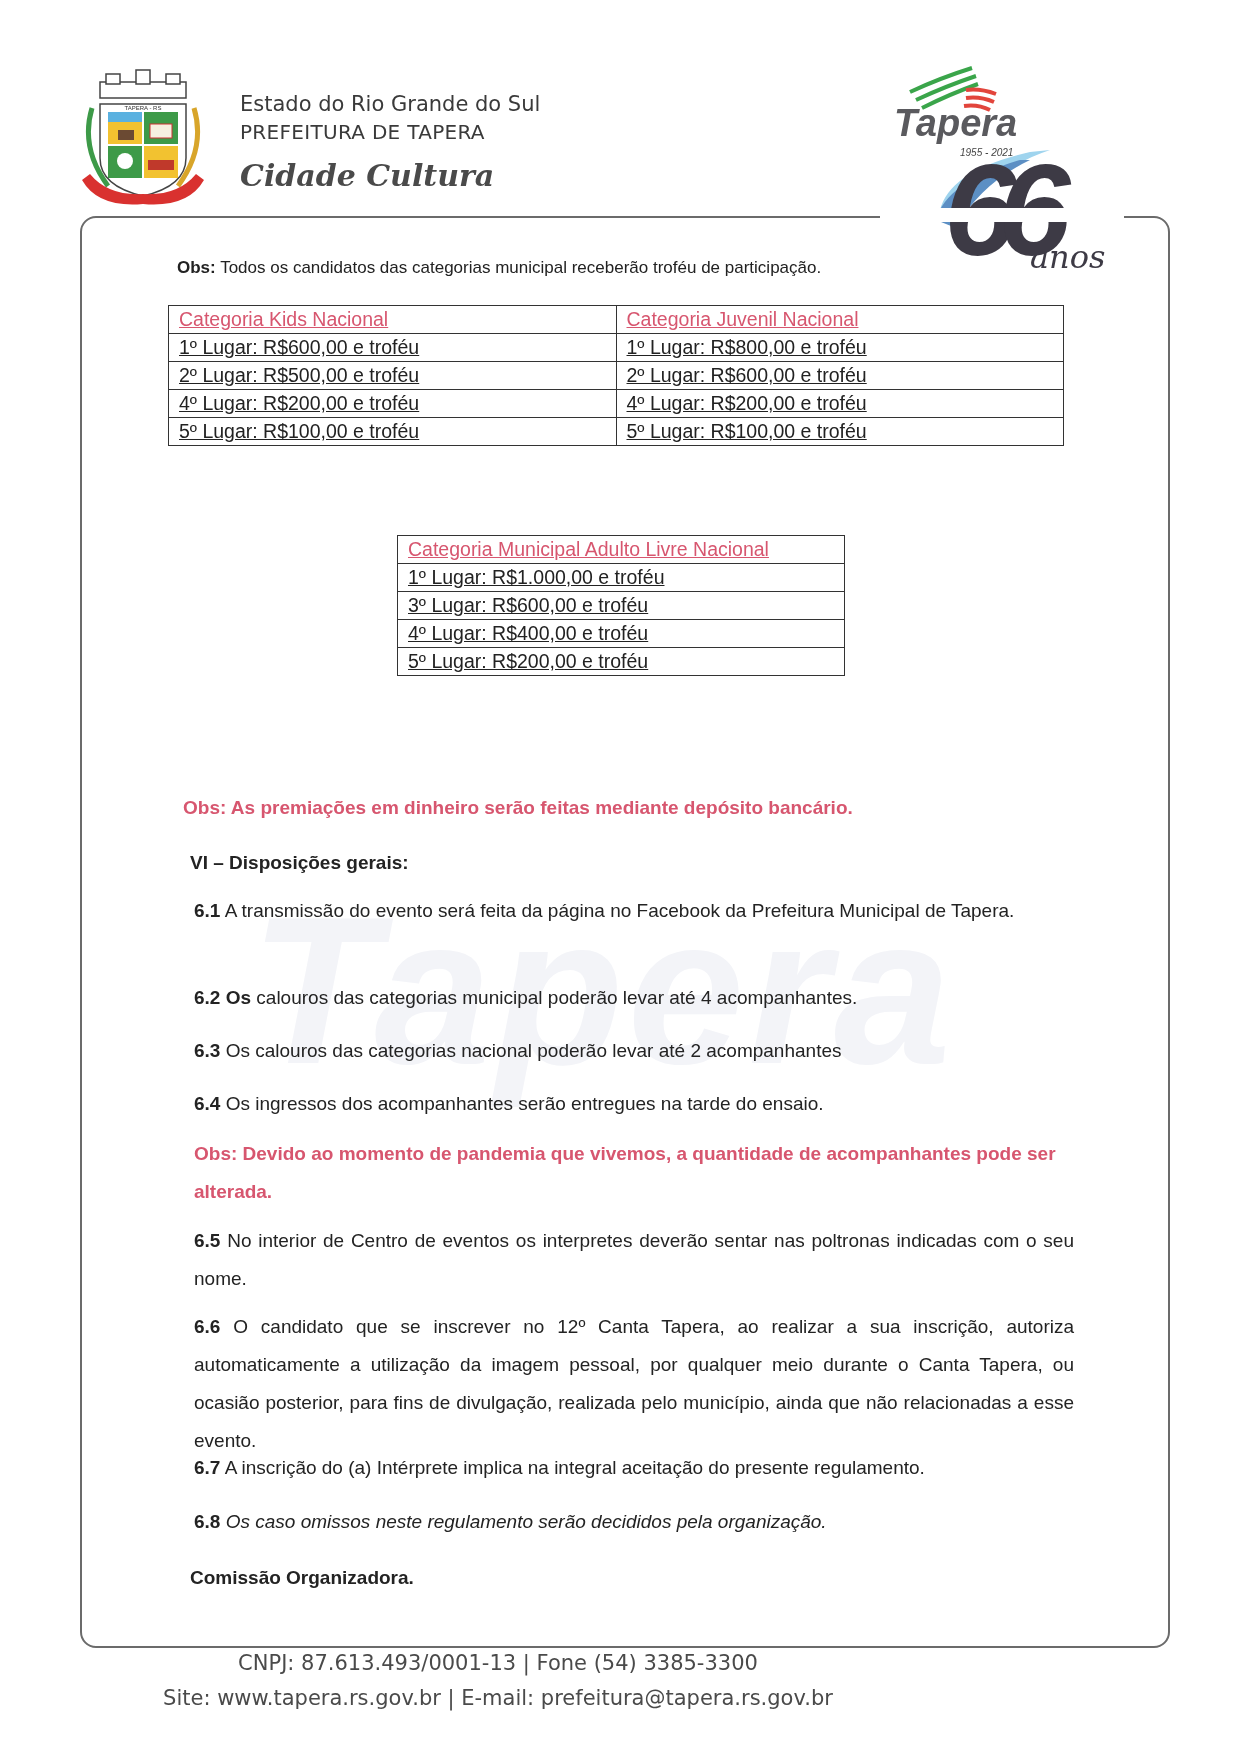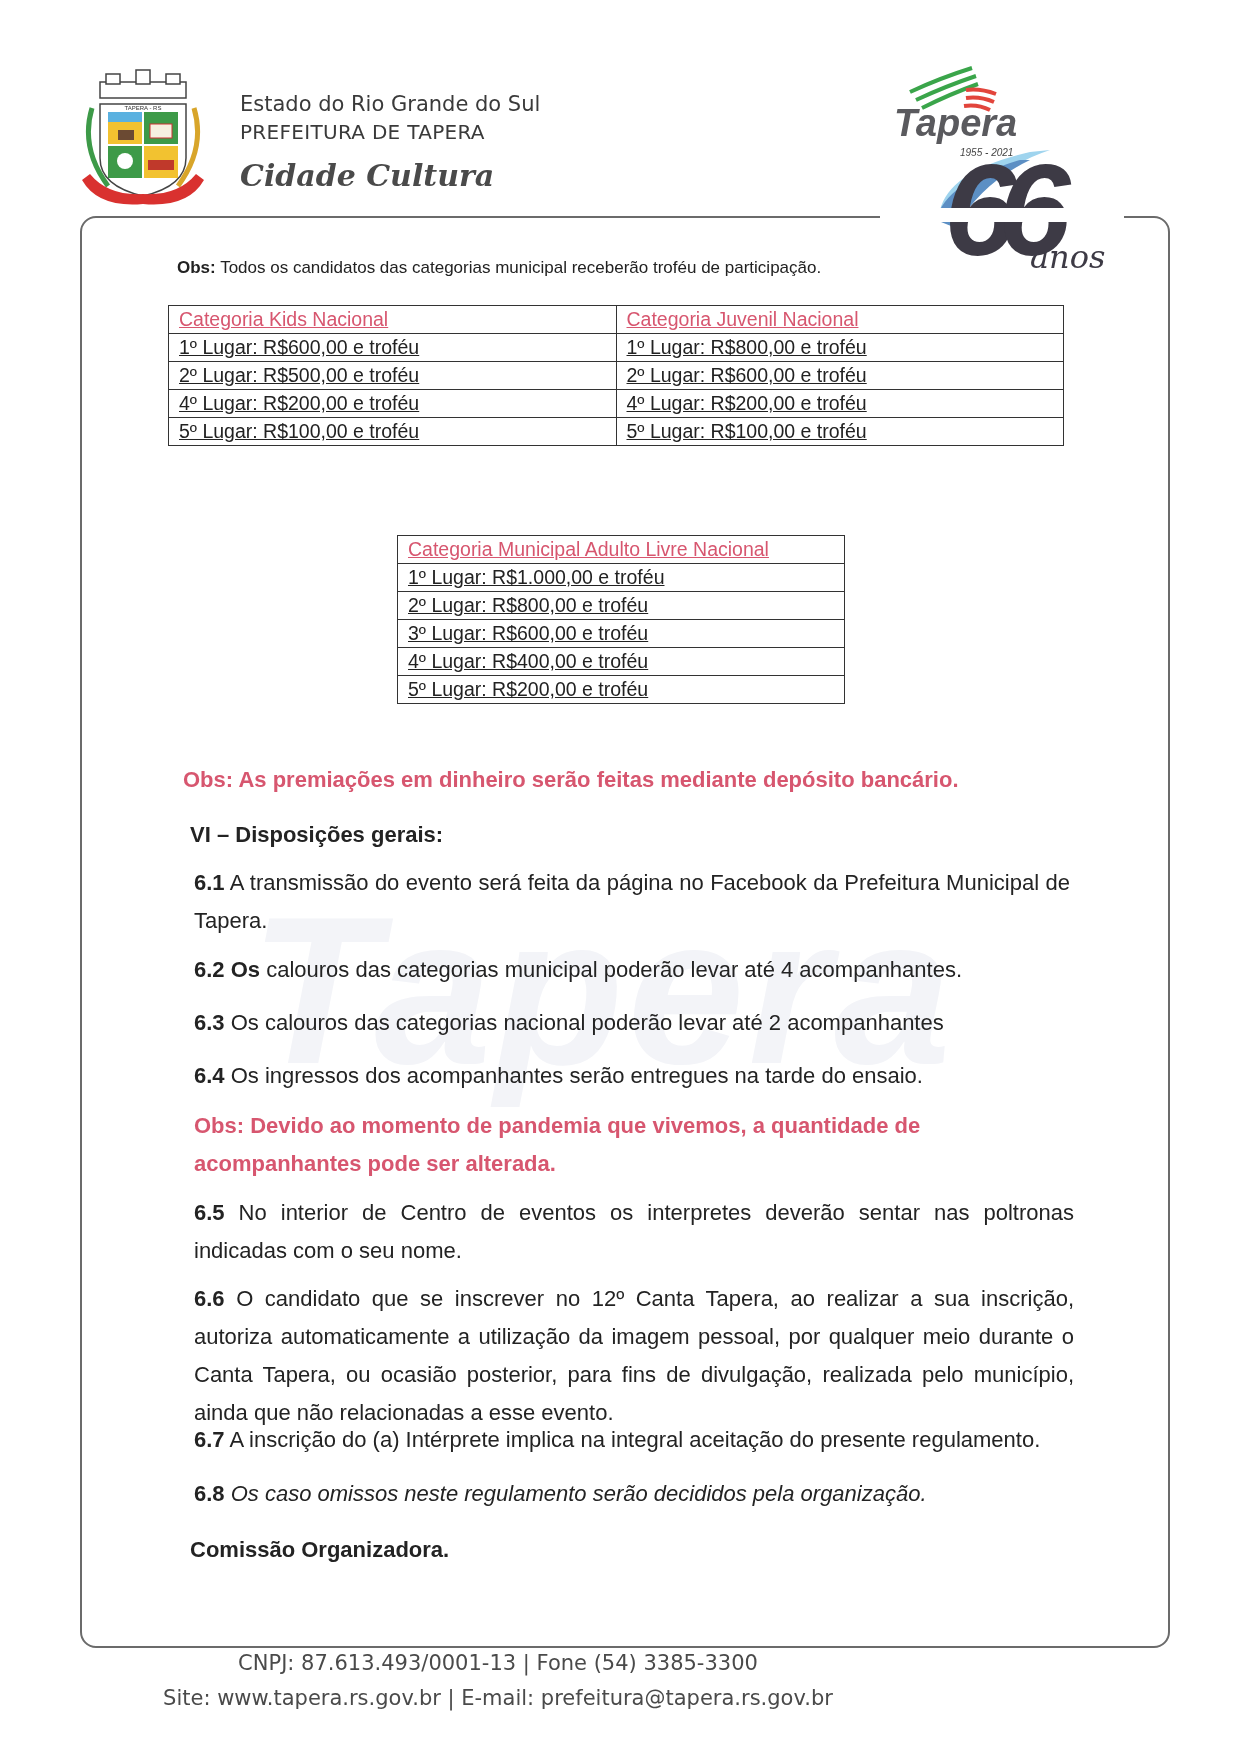--- a/index.html
+++ b/index.html
@@ -10,21 +10,21 @@
   .hdr-state{left:240px;top:92px;font-size:21px;color:#3a3a3a;font-family:"DejaVu Sans",sans-serif;}
   .hdr-pref{left:240px;top:120px;font-size:20px;color:#3a3a3a;font-family:"DejaVu Sans",sans-serif;letter-spacing:0.3px;}
   .hdr-slogan{left:240px;top:158px;font-size:30px;color:#4a4a4a;font-family:"DejaVu Serif",serif;font-style:italic;font-weight:bold;}
   .logo{left:880px;top:60px;width:240px;height:220px;}
   
   .frame{left:80px;top:216px;width:1086px;height:1428px;border:2px solid #6b6b6b;border-radius:16px;}
   .frame-gap{left:880px;top:208px;width:244px;height:14px;background:#fff;}
   .watermark{left:250px;top:870px;font-size:210px;font-style:italic;font-weight:bold;color:#f3f4f8;font-family:"Liberation Sans",sans-serif;letter-spacing:4px;}
   
   .body-font{font-family:"Liberation Sans",sans-serif;}
-  .p{font-size:22px;line-height:38px;color:#232323;}
+  .p{font-size:19px;line-height:38px;color:#232323;margin-top:28px;}
   .b{font-weight:bold;}
   .red{color:#d7566f;}
   .obs1{left:177px;top:258px;font-size:17px;}
   table{border-collapse:collapse;position:absolute;font-size:19.5px;}
   td{border:1.5px solid #333;padding:0 10px;height:27px;line-height:27px;color:#222;white-space:nowrap;text-decoration:underline;}
   td.head{color:#d7566f;}
   .t1{left:168px;top:305px;width:896px;}
   .t1 td{width:50%;}
   .t2{left:397px;top:535px;width:448px;}
   .footer{left:0;width:996px;text-align:center;font-size:21px;color:#4a4a4a;font-family:"DejaVu Sans",sans-serif;}
@@ -115,23 +115,20 @@
 
 <table class="t2 body-font">
   <tbody>
       <tr>
         <td class="head">Categoria Municipal Adulto Livre Nacional</td>
       </tr>
   <tr>
         <td>1º Lugar: R$1.000,00 e troféu</td>
       </tr>
   <tr>
-        <td>2º Lugar: R$800,00 e troféu</td>
-      </tr>
-  <tr>
         <td>3º Lugar: R$600,00 e troféu</td>
       </tr>
   <tr>
         <td>4º Lugar: R$400,00 e troféu</td>
       </tr>
   <tr>
         <td>5º Lugar: R$200,00 e troféu</td>
       </tr>
 </tbody>
   </table>

